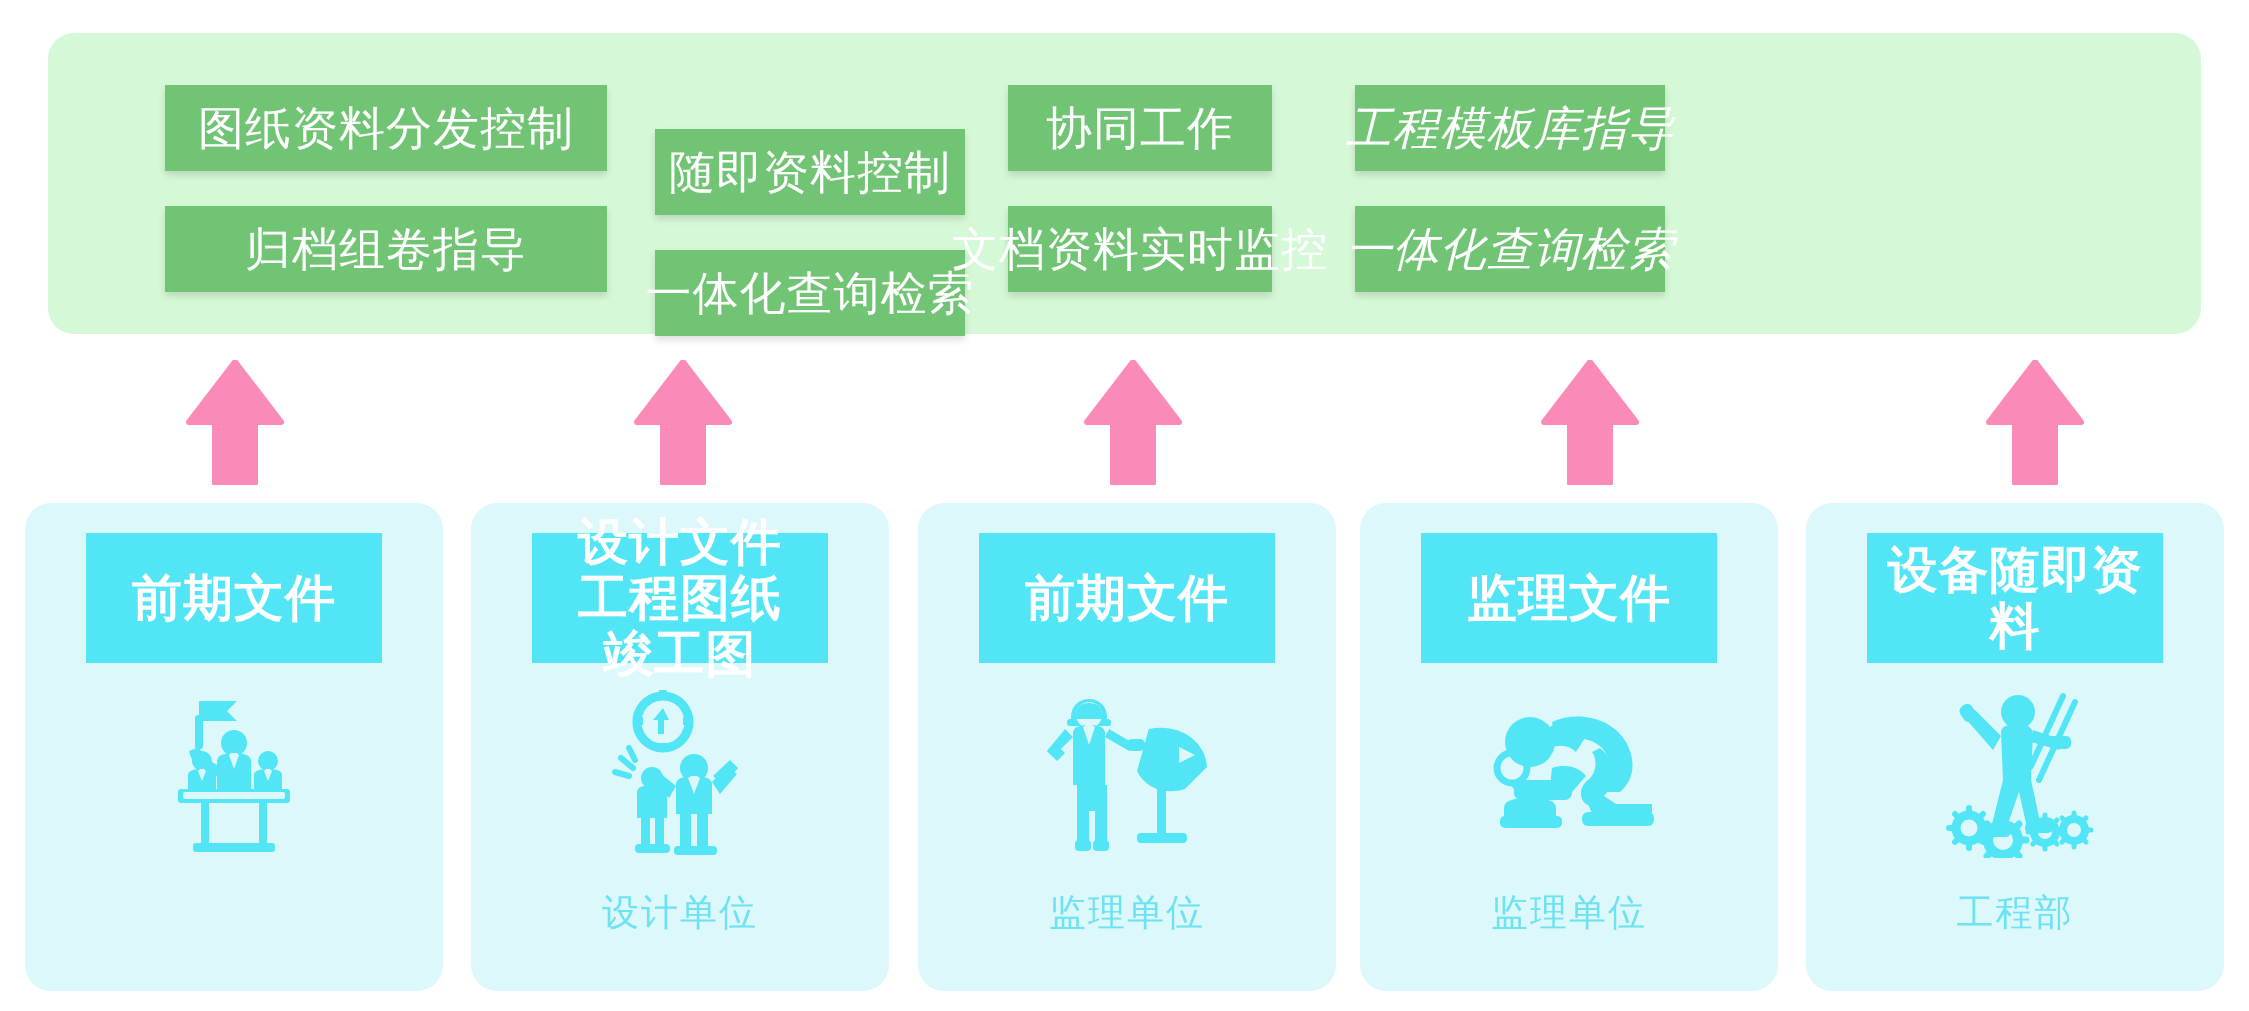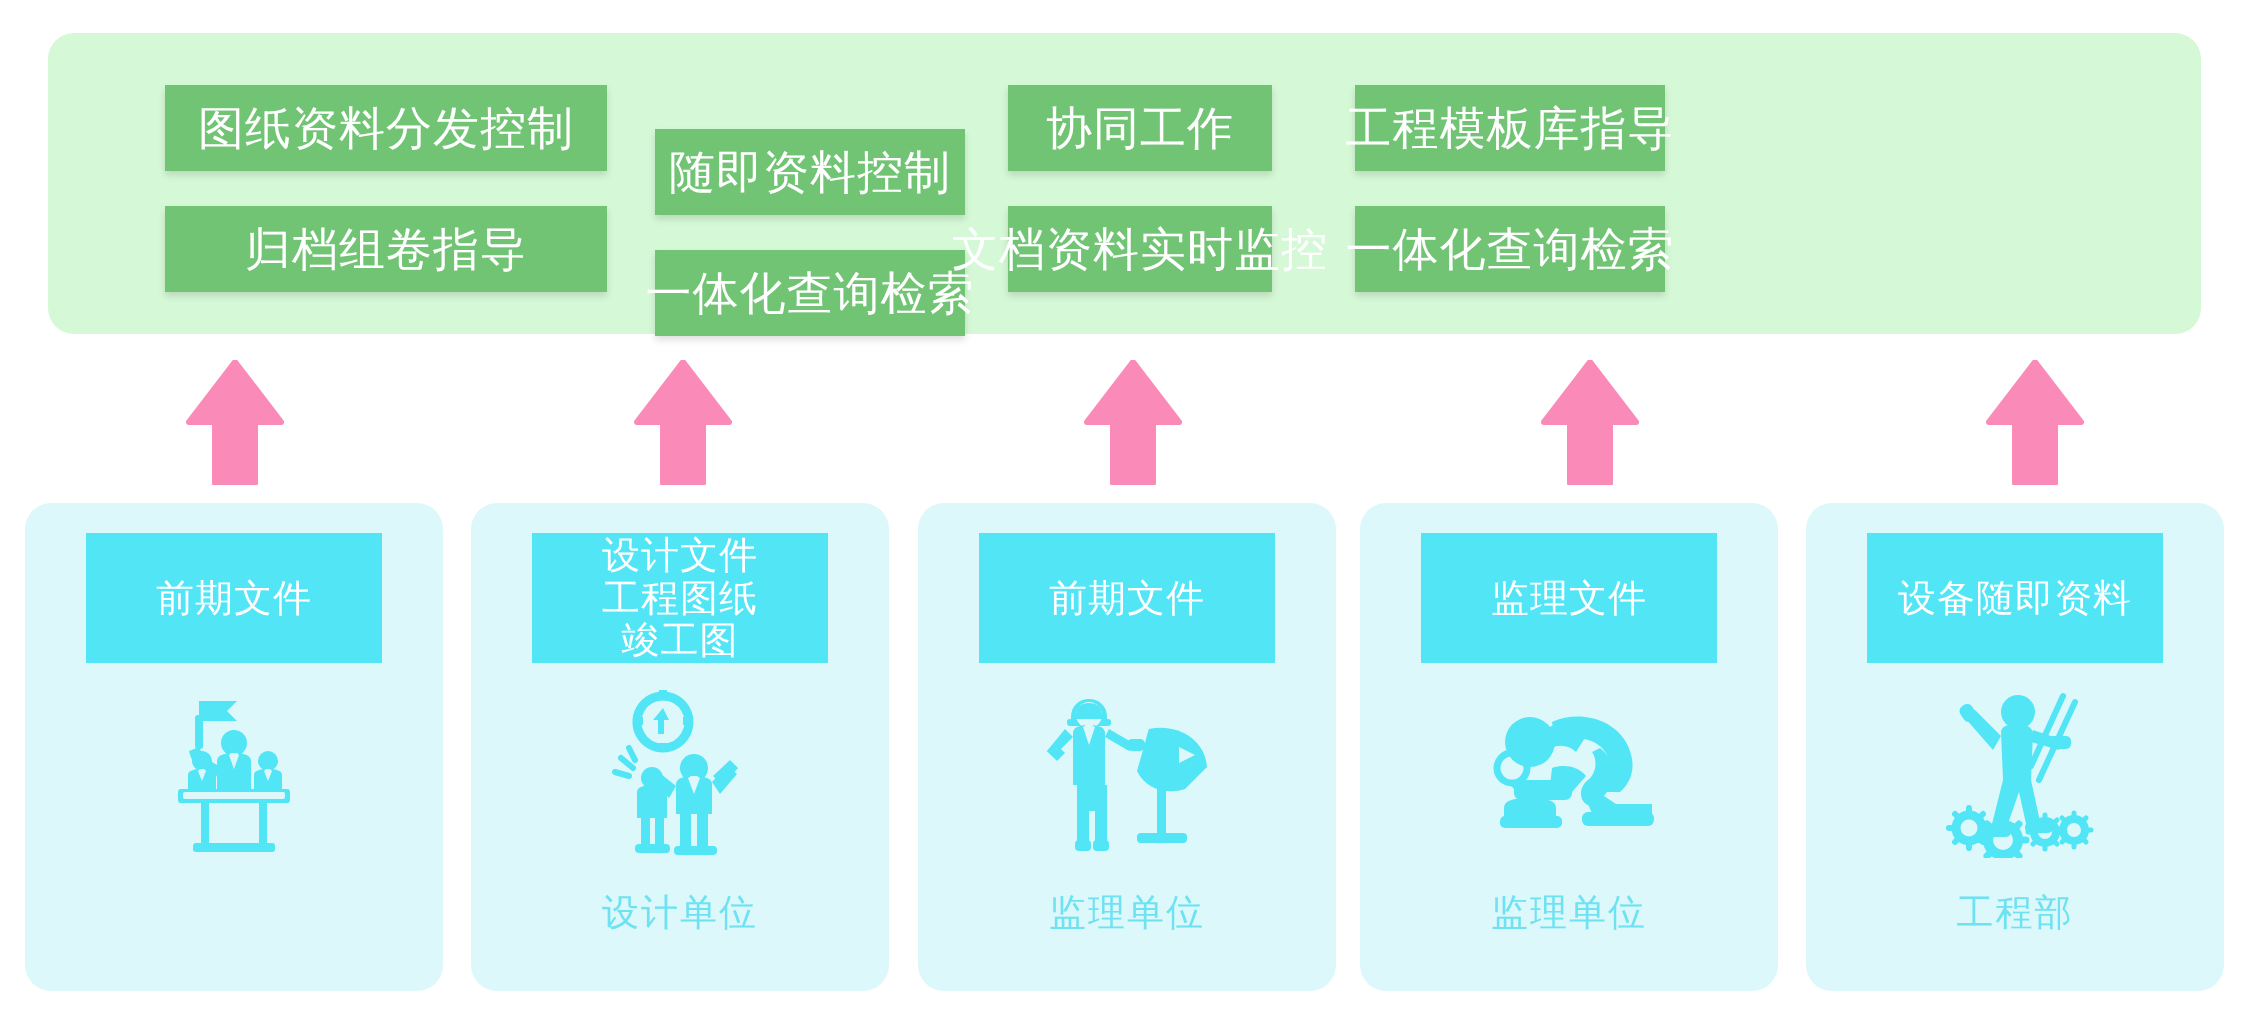--- a/index.html
+++ b/index.html
@@ -46,21 +46,21 @@
     box-shadow: 0 4px 7px rgba(0, 0, 0, 0.13);
     white-space: nowrap;
   }
   .cap-chip.row1 { top: 52px;  height: 86px; }
   .cap-chip.row2 { top: 173px; height: 86px; }
 
   
   .col0 .cap-chip { left: 117px;  width: 442px; }
   .col1 .cap-chip { left: 607px;  width: 310px; margin-top: 44px; }
   .col2 .cap-chip { left: 960px;  width: 264px; }
-  .col3 .cap-chip { left: 1307px; width: 310px; }
+  .col3 .cap-chip { left: 1307px; width: 310px; font-style: italic; }
 
   
   #arrow-row {
     position: absolute;
     left: 0;
     top: 360px;
     width: 2249px;
     height: 145px;
   }
   .up-arrow {
@@ -88,32 +88,33 @@
     border-radius: 26px;
     box-sizing: border-box;
   }
   .party-badge {
     position: absolute;
     left: 50%;
     transform: translateX(-50%);
     top: 30px;
     background: #51e5f6;
     color: #ffffff;
-    font-size: 38px;
+    font-size: 50px;
     line-height: 1.12;
     text-align: center;
     display: flex;
     flex-direction: column;
     align-items: center;
     justify-content: center;
     white-space: pre-line;
     width: 296px;
     height: 130px;
     box-sizing: border-box;
     letter-spacing: 1px;
+    font-weight: bold;
   }
   .party-icon {
     position: absolute;
     left: 50%;
     transform: translateX(-50%);
     top: 182px;
     width: 190px;
     height: 175px;
     display: flex;
     align-items: center;

